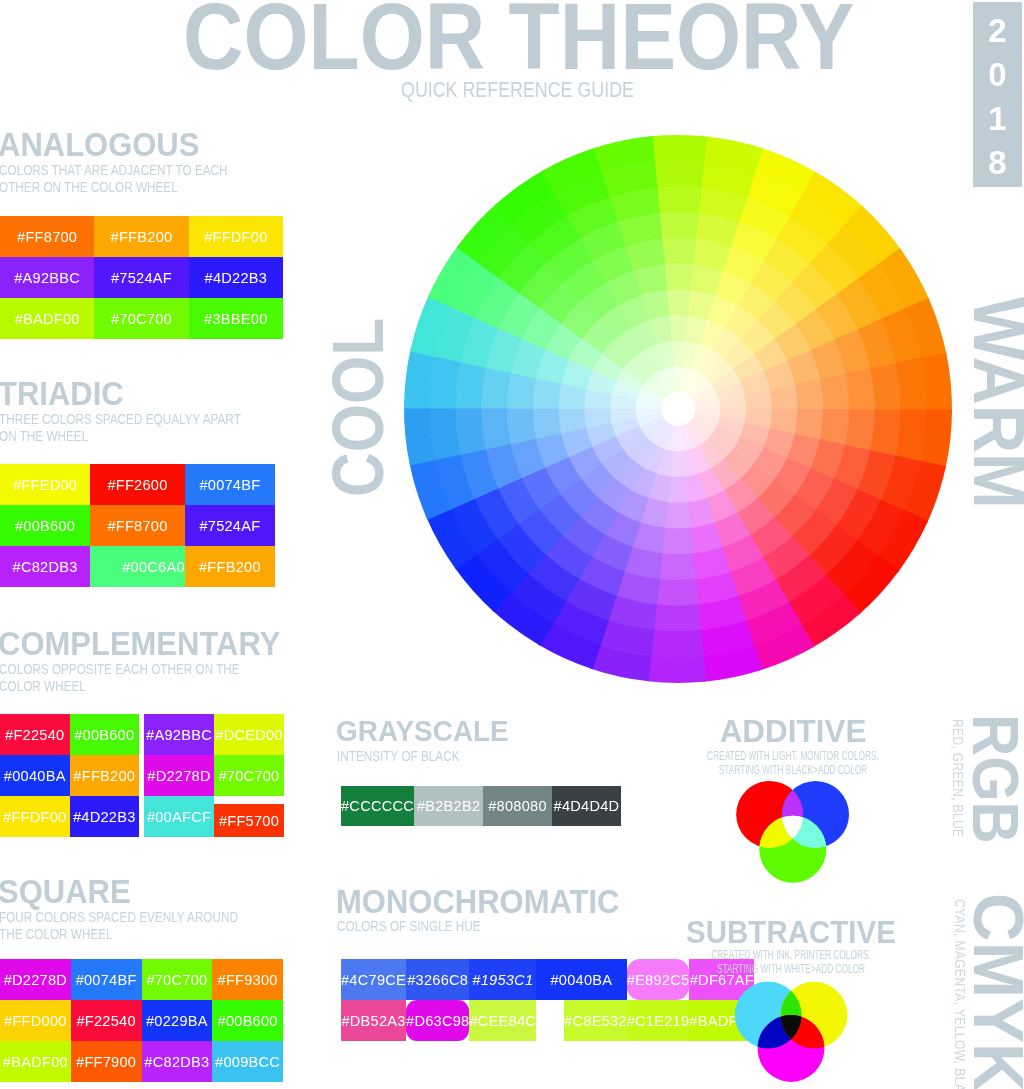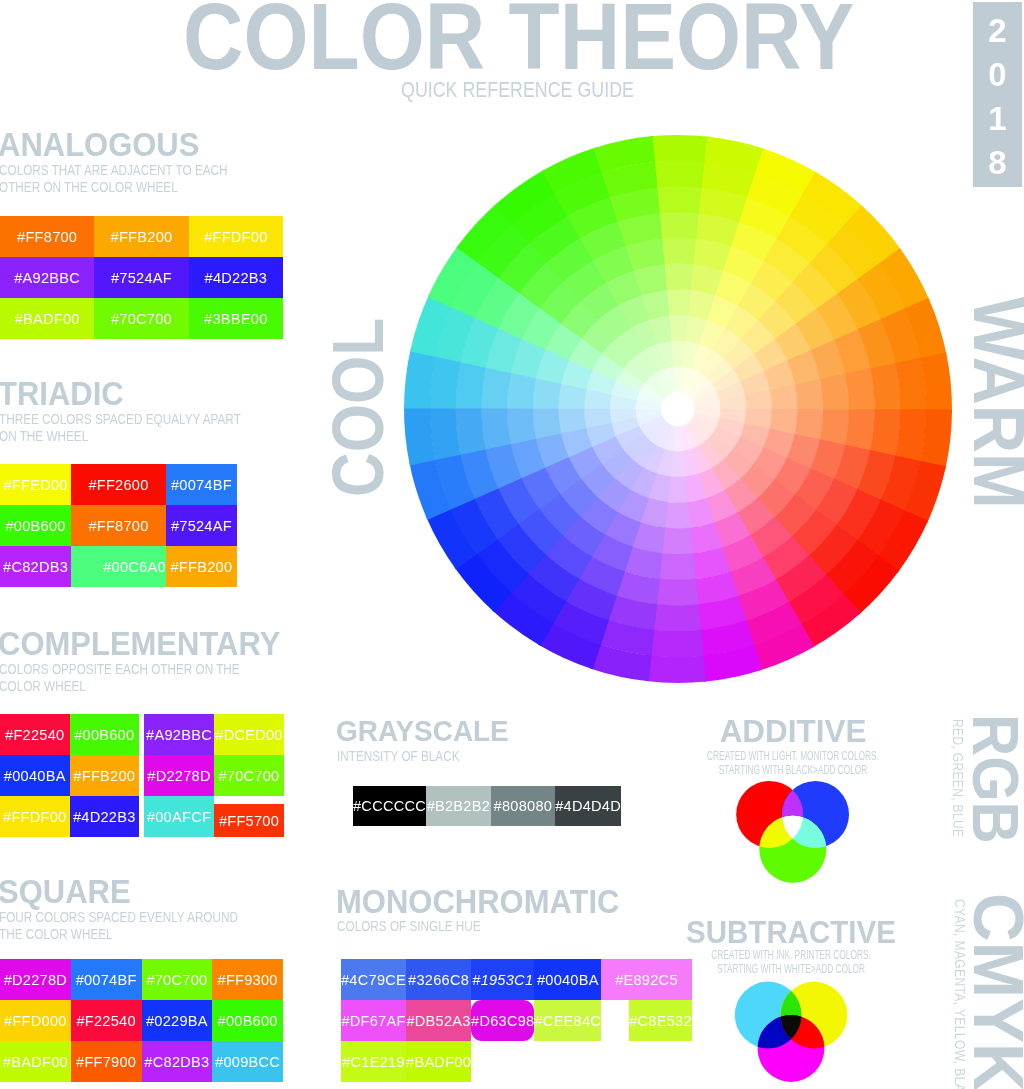--- a/index.html
+++ b/index.html
@@ -375,21 +375,21 @@
       <div class="sw" style="background: rgb(185, 250, 0);">#BADF00</div>
       <div class="sw" style="background: rgb(114, 250, 0);">#70C700</div>
       <div class="sw" style="background: rgb(74, 250, 0);">#3BBE00</div>
     </div>
 
   <div class="abs sect-title" style="left:-2px;top:377px;">TRIADIC</div>
   <div class="abs sect-desc" style="left:-1px;top:411px;">
     <div>THREE COLORS SPACED EQUALYY APART</div>
     <div>ON THE WHEEL</div>
   </div>
-  <div class="grid" style="left:0px;top:464px;width:237px;height:123px;grid-template-columns:repeat(3,1fr);grid-template-rows:repeat(3,1fr);">
+  <div class="grid" style="left:0px;top:464px;width:275px;height:123px;grid-template-columns:repeat(3,1fr);grid-template-rows:repeat(3,1fr);">
       <div class="sw" style="background: rgb(246, 250, 0);">#FFED00</div>
       <div class="sw" style="background: rgb(250, 12, 0);">#FF2600</div>
       <div class="sw" style="background: rgb(35, 121, 250);">#0074BF</div>
       <div class="sw" style="background: rgb(54, 250, 0);">#00B600</div>
       <div class="sw" style="background: rgb(252, 113, 0);">#FF8700</div>
       <div class="sw" style="background: rgb(81, 23, 251);">#7524AF</div>
       <div class="sw" style="background: rgb(184, 35, 251);">#C82DB3</div>
       <div class="sw" style="background: rgb(74, 253, 124); padding-left: 32px;">#00C6A0</div>
       <div class="sw" style="background: rgb(252, 168, 0);">#FFB200</div>
     </div>
@@ -434,36 +434,36 @@
       <div class="sw" style="background: rgb(252, 90, 0);">#FF7900</div>
       <div class="sw" style="background: rgb(184, 35, 251);">#C82DB3</div>
       <div class="sw" style="background: rgb(57, 195, 238);">#009BCC</div>
     </div>
 
   <div class="abs sect-title" style="left:336px;top:716px;font-size:30.2px;transform:scaleX(0.925);">GRAYSCALE</div>
   <div class="abs sect-desc" style="left:337px;top:748px;">
     <div>INTENSITY OF BLACK</div>
   </div>
   <div class="grid" style="left:341px;top:786px;width:280px;height:40px;grid-template-columns:repeat(4,1fr);grid-template-rows:1fr;">
-      <div class="sw" style="background: #000000; margin-left: 12px;">#CCCCCC</div>
+      <div class="sw" style="background: #15803d;">#CCCCCC</div>
       <div class="sw" style="background: rgb(177, 193, 191);">#B2B2B2</div>
       <div class="sw" style="background: rgb(115, 133, 134);">#808080</div>
       <div class="sw" style="background: rgb(57, 65, 68);">#4D4D4D</div>
     </div>
 
   <div class="abs sect-title" style="left:336px;top:885px;">MONOCHROMATIC</div>
   <div class="abs sect-desc" style="left:337px;top:918px;">
     <div>COLORS OF SINGLE HUE</div>
   </div>
-  <div class="grid" style="left:341px;top:959px;width:280px;height:123px;grid-template-columns:repeat(5,1fr);grid-template-rows:repeat(3,1fr);">
+  <div class="grid" style="left:341px;top:959px;width:280px;height:123px;grid-template-columns:repeat(6,1fr);grid-template-rows:repeat(3,1fr);">
       <div class="sw" style="background: rgb(76, 121, 240);">#4C79CE</div>
       <div class="sw" style="background: rgb(49, 87, 242);">#3266C8</div>
       <div class="sw" style="background: rgb(30, 64, 247); font-style: italic;">#1953C1</div>
       <div class="sw" style="background: rgb(17, 51, 250);">#0040BA</div>
-      <div class="sw" style="background: rgb(245, 123, 251);">#E892C5</div>
+      <div class="sw" style="background: rgb(245, 123, 251); border-radius: 13px;">#E892C5</div>
       <div class="sw" style="background: rgb(238, 80, 250);">#DF67AF</div>
       <div class="sw" style="background: #ec4899;">#DB52A3</div>
       <div class="sw" style="background: rgb(224, 9, 233); border-radius: 11px;">#D63C98</div>
       <div class="sw" style="background: rgb(202, 248, 63);">#CEE84C</div>
       <div class="sw" style="background: rgb(198, 250, 42); margin-left: 28px;">#C8E532</div>
       <div class="sw" style="background: rgb(195, 250, 22);">#C1E219</div>
       <div class="sw" style="background: rgb(192, 250, 0);">#BADF00</div>
     </div>
 
   <div class="abs sect-title" style="left:593px;top:716px;width:400px;text-align:center;font-size:31.2px;transform:scaleX(1.008);transform-origin:center top;">ADDITIVE</div>

